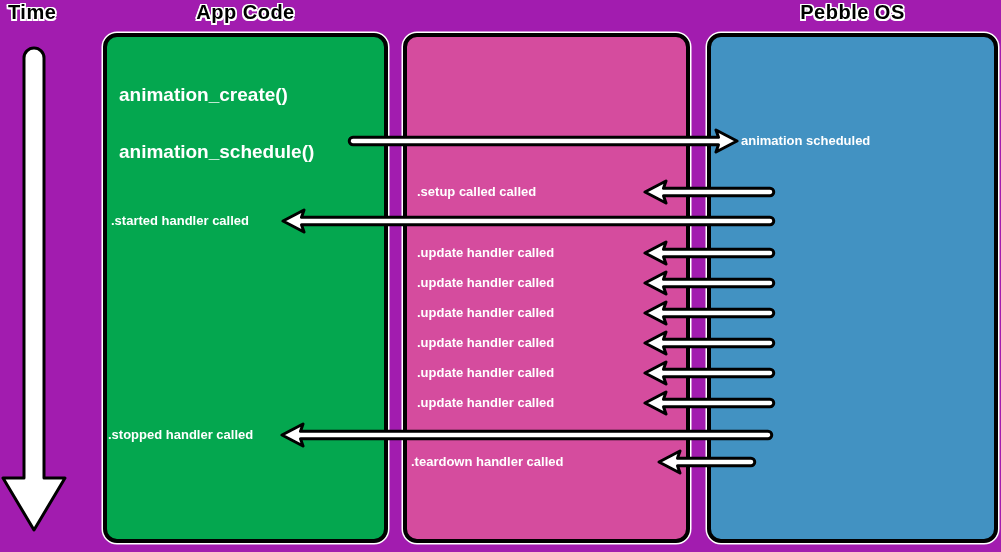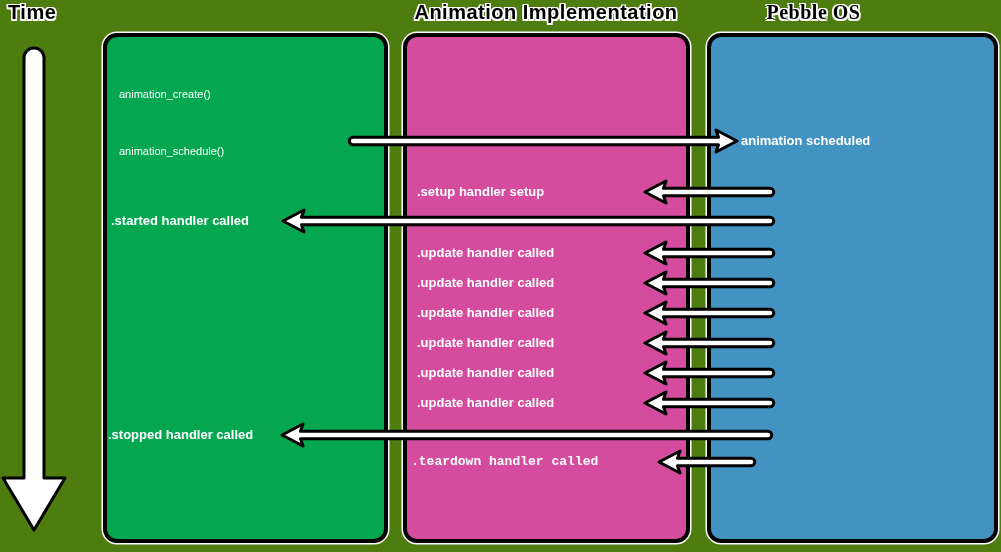--- a/index.html
+++ b/index.html
@@ -1,77 +1,77 @@
 <!DOCTYPE html>
 <html><head>
 <meta charset="utf-8">
 <style>
   html,body{margin:0;padding:0;background:#000;}
   #canvas{
-    position:relative;width:1001px;height:552px;background:#4d7c0f;overflow:hidden;
+    position:relative;width:1001px;height:552px;background:#a21caf;overflow:hidden;
     font-family:"Liberation Sans","DejaVu Sans",sans-serif;
   }
   .col-header{
     position:absolute;top:1px;font-size:20px;font-weight:700;color:#000;
     text-align:center;letter-spacing:0.5px;
     text-shadow:-1.5px -1.5px 0 #fff,1.5px -1.5px 0 #fff,-1.5px 1.5px 0 #fff,
                  1.5px 1.5px 0 #fff,0 -1.5px 0 #fff,0 1.5px 0 #fff,
                 -1.5px 0 0 #fff,1.5px 0 0 #fff;
     white-space:nowrap;
   }
   .box{
     position:absolute;top:33px;height:510px;border:4px solid #000;
     border-radius:14px;box-sizing:border-box;
     box-shadow:0 0 0 1.5px #fff;
   }
   #box-app{left:103px;width:285px;background:#04a74f;}
   #box-impl{left:403px;width:287px;background:#d54c9e;}
   #box-os{left:707px;width:291px;background:#4292c2;}
   .code-list{
-    position:absolute;left:119px;top:47px;color:#fff;font-weight:400;
-    font-size:11px;line-height:19px;white-space:pre;
+    position:absolute;left:119px;top:47px;color:#fff;font-weight:700;
+    font-size:19px;line-height:19px;white-space:pre;
   }
   .evt{
     position:absolute;color:#fff;font-weight:700;font-size:13px;line-height:20px;
     white-space:nowrap;
   }
   #arrow-layer{position:absolute;left:0;top:0;width:1001px;height:552px;pointer-events:none;}
   .arrow{fill:#fff;stroke:#000;stroke-width:3;stroke-linejoin:round;stroke-linecap:round;}
 </style>
 </head>
 <body>
 
 <div id="canvas">
 
   <div class="col-header" style="left:8px;">Time</div>
-  <div class="col-header" style="left:396px;width:300px;">Animation Implementation</div>
-  <div class="col-header" style="left:668px;width:291px;font-family:Liberation Serif, serif;">Pebble OS</div>
+  <div class="col-header" style="left:103px;width:285px;">App Code</div>
+  <div class="col-header" style="left:707px;width:291px;">Pebble OS</div>
 
   <div class="box" id="box-app"></div>
   <div class="box" id="box-impl"></div>
   <div class="box" id="box-os"></div>
 
   <div class="code-list">
     <div>animation_create()</div>
     <div>animation_schedule()</div>
   </div>
 
   <div class="evt" style="left:741px;top:131px;">animation scheduled</div>
-  <div class="evt" style="left:417px;top:182px;">.setup handler setup</div>
+  <div class="evt" style="left:417px;top:182px;">.setup called called</div>
   <div class="evt" style="left:111px;top:211px;">.started handler called</div>
 
   <div class="evt" style="left:417px;top:243px;">.update handler called</div>
   <div class="evt" style="left:417px;top:273px;">.update handler called</div>
   <div class="evt" style="left:417px;top:303px;">.update handler called</div>
   <div class="evt" style="left:417px;top:333px;">.update handler called</div>
   <div class="evt" style="left:417px;top:363px;">.update handler called</div>
   <div class="evt" style="left:417px;top:393px;">.update handler called</div>
 
   <div class="evt" style="left:108px;top:425px;">.stopped handler called</div>
-  <div class="evt" style="left:411px;top:452px;font-family:Liberation Mono, monospace;">.teardown handler called</div>
+  <div class="evt" style="left:411px;top:452px;">.teardown handler called</div>
 
   <svg id="arrow-layer" viewBox="0 0 1001 552" xmlns="http://www.w3.org/2000/svg">
 
     <path class="arrow" d="M 24,58 A 10 10 0 0 1 44,58 L 44,478 L 65,478 L 34,530 L 3,478 L 24,478 Z"></path>
 
     <path class="arrow" d="M 737,141 L 716,130 L 718.5,137.25 L 353,137.25 A 3.75 3.75 0 0 0 353,144.75 L 718.5,144.75 L 716,152 Z"></path>
 
     <path class="arrow" d="M 645,192 L 666,181 L 663.5,188.25 L 770,188.25 A 3.75 3.75 0 0 1 770,195.75 L 663.5,195.75 L 666,203 Z"></path>
 
     <path class="arrow" d="M 283,221 L 304,210 L 301.5,217.25 L 770,217.25 A 3.75 3.75 0 0 1 770,224.75 L 301.5,224.75 L 304,232 Z"></path>

